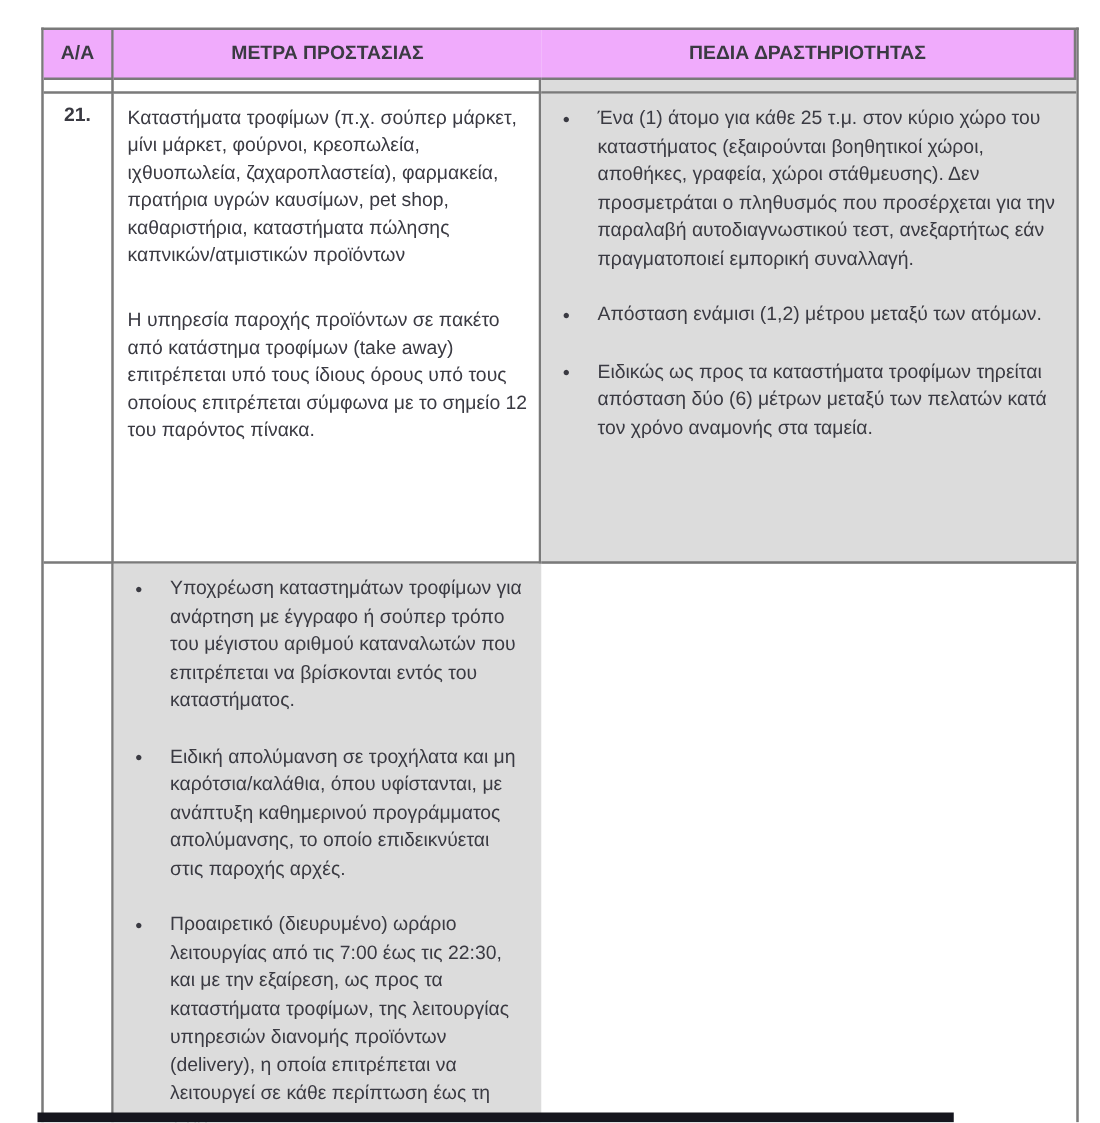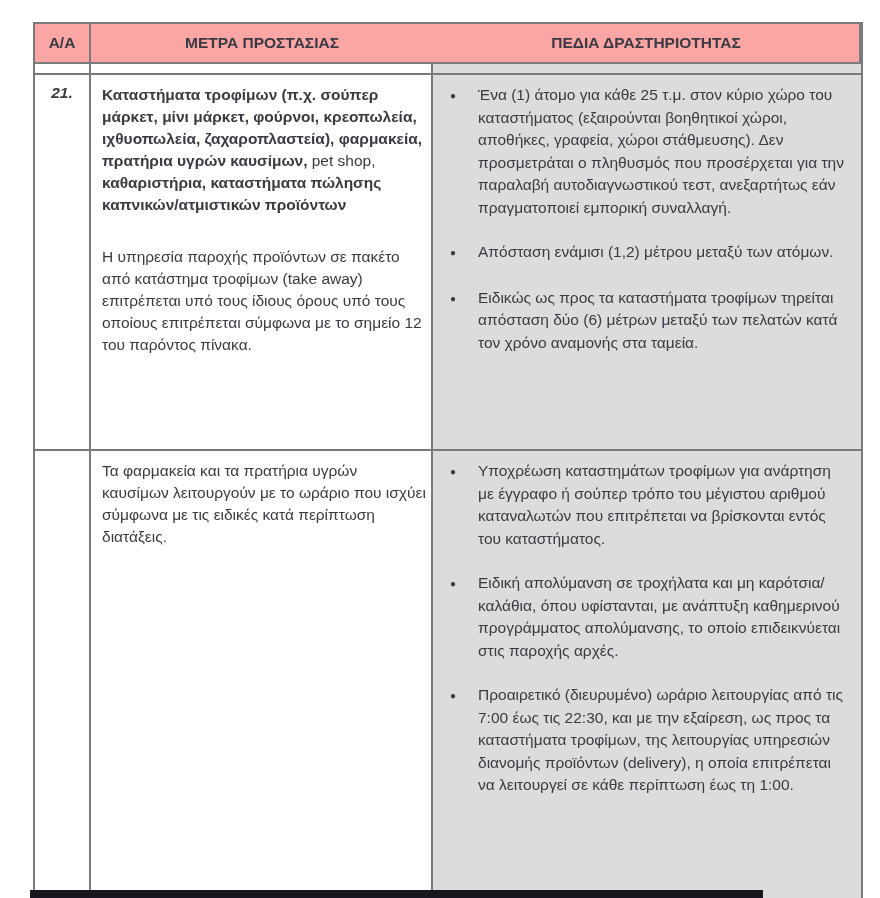--- a/index.html
+++ b/index.html
@@ -26,33 +26,33 @@
   .cell {
     border-right:2px solid #7a7a7a;
     border-bottom:2px solid #7a7a7a;
     overflow:hidden;
   }
   .cell.last-col { border-right:none; }
   .cell.last-row { border-bottom:none; }
   .hdr {
     display:flex; align-items:center; justify-content:center;
     font-weight:bold; font-size:15.5px;
-    background:#fca5a5;
+    background:#f0abfc;
   }
   .measures-bg { background:#dcdcdc; }
   .num-cell {
     font-weight:bold; font-size:15.5px;
-    padding-top:9px; text-align:center;font-style:italic;
+    padding-top:9px; text-align:center;
   }
   .fields-cell {
     padding:9px 5px 0 11px;
     font-size:15.5px; line-height:22px;
   }
   .fields-cell .para + .para { margin-top:30px; }
-  .b { font-weight:bold; }
+  .b { font-weight:normal; }
   .measures-cell {
     padding:9px 12px 0 17px;
     font-size:15.5px; line-height:22.5px;
   }
   .bullet-item { display:flex; margin-bottom:22px; }
   .bullet-glyph {
     flex:0 0 28px;
     font-size:10px; line-height:22.5px;
     padding-top:1px;
   }
@@ -103,23 +103,20 @@
       </div>
       <div class="bullet-item">
         <span class="bullet-glyph">●</span>
         <span class="bullet-text">Ειδικώς ως προς τα καταστήματα τροφίμων τηρείται απόσταση δύο (6) μέτρων μεταξύ των πελατών κατά τον χρόνο αναμονής στα ταμεία.</span>
       </div>
     </div>
 
     <div class="cell num-cell last-row">
       <span></span>
     </div>
-    <div class="cell fields-cell last-row">
-      <p class="para">Τα φαρμακεία και τα πρατήρια υγρών καυσίμων λειτουργούν με το ωράριο που ισχύει σύμφωνα με τις ειδικές κατά περίπτωση διατάξεις.</p>
-    </div>
     <div class="cell last-col last-row measures-cell measures-bg">
       <div class="bullet-item">
         <span class="bullet-glyph">●</span>
         <span class="bullet-text">Υποχρέωση καταστημάτων τροφίμων για ανάρτηση με έγγραφο ή σούπερ τρόπο του μέγιστου αριθμού καταναλωτών που επιτρέπεται να βρίσκονται εντός του καταστήματος.</span>
       </div>
       <div class="bullet-item">
         <span class="bullet-glyph">●</span>
         <span class="bullet-text">Ειδική απολύμανση σε τροχήλατα και μη καρότσια/καλάθια, όπου υφίστανται, με ανάπτυξη καθημερινού προγράμματος απολύμανσης, το οποίο επιδεικνύεται στις παροχής αρχές.</span>
       </div>
       <div class="bullet-item">

